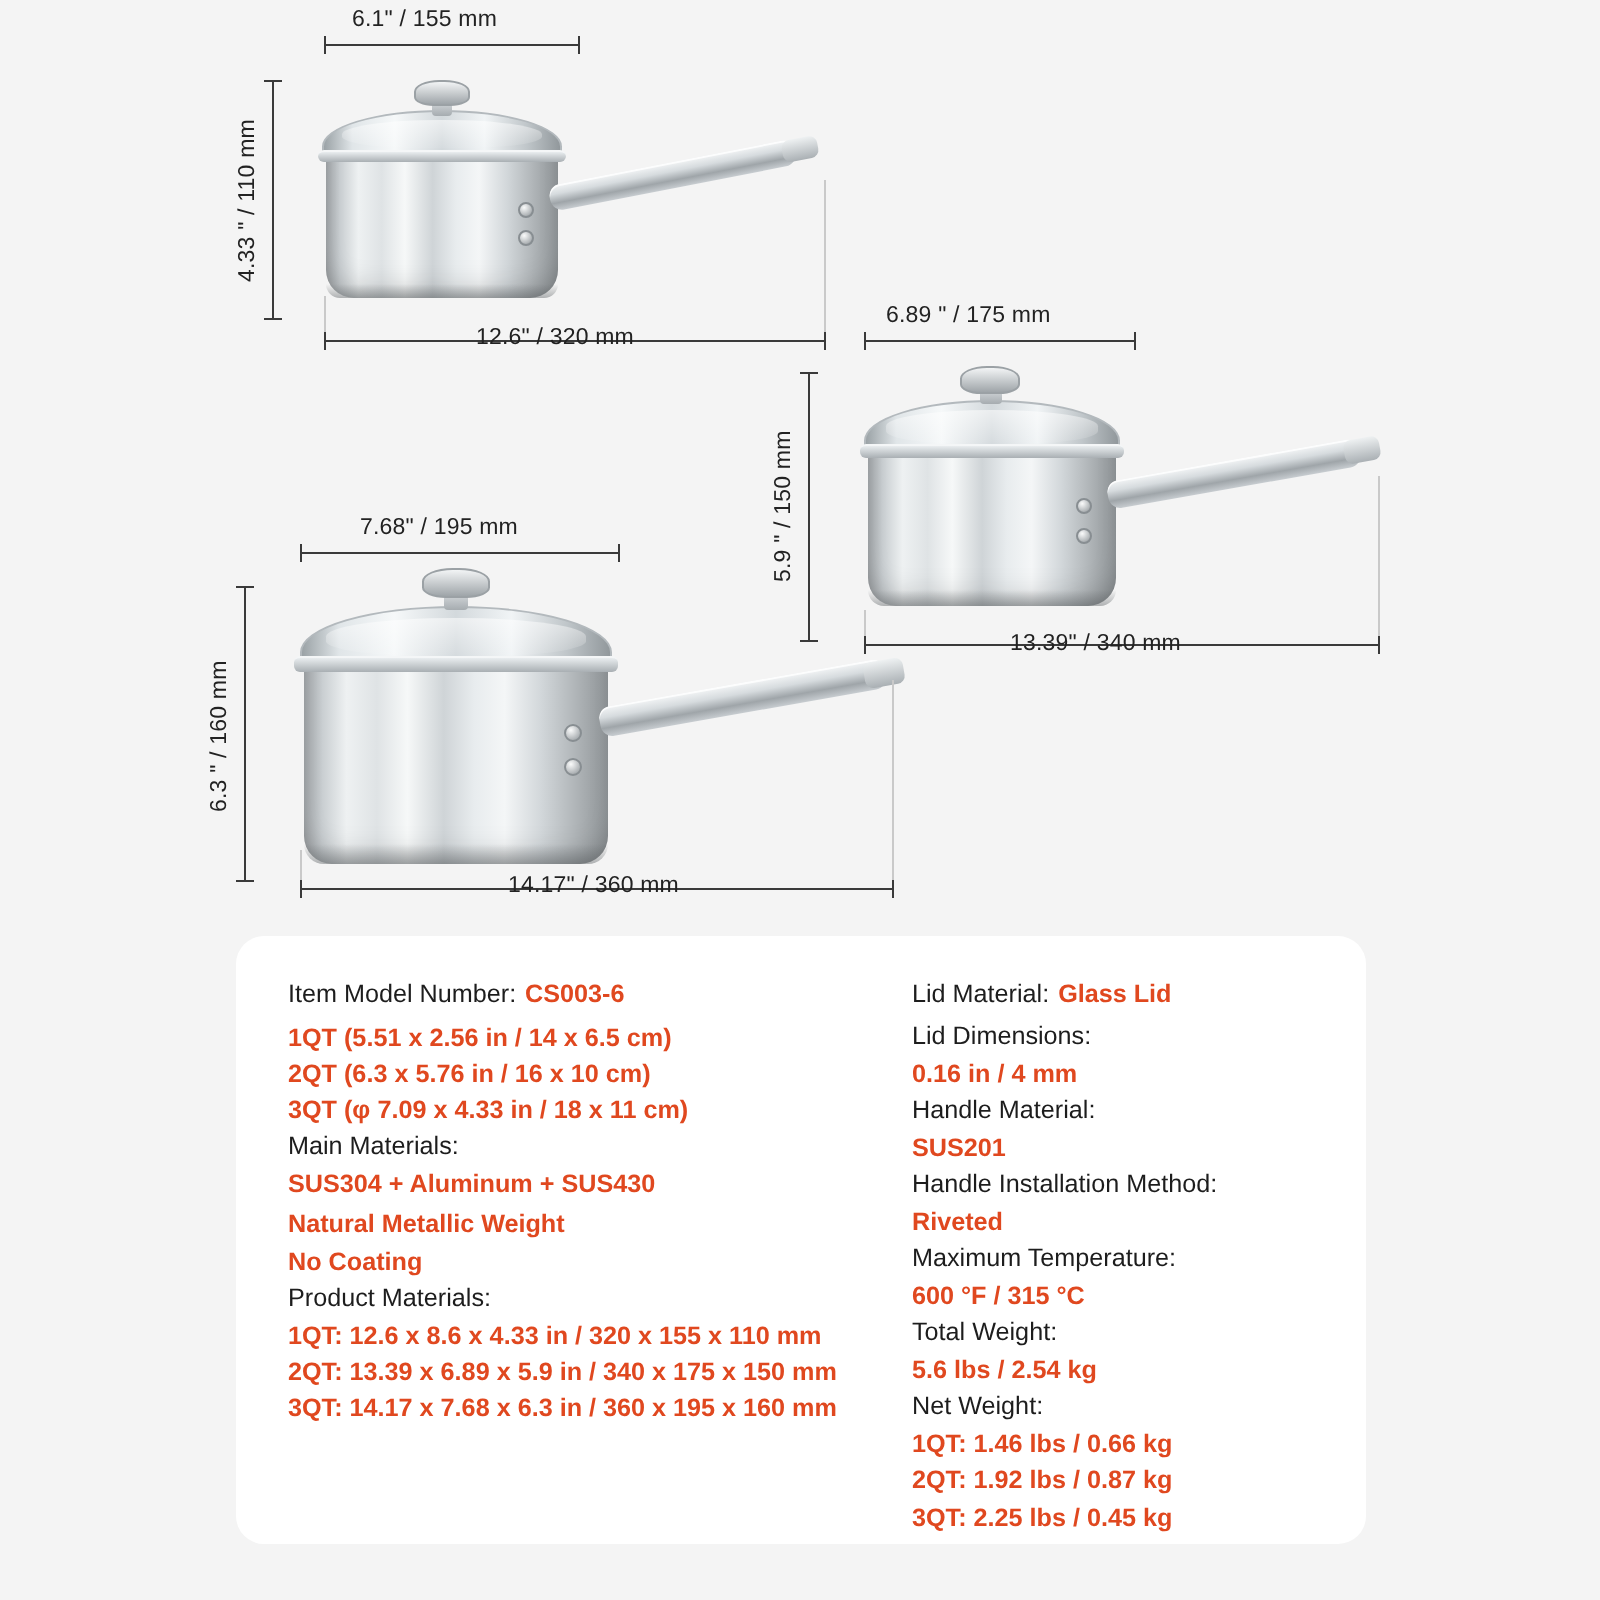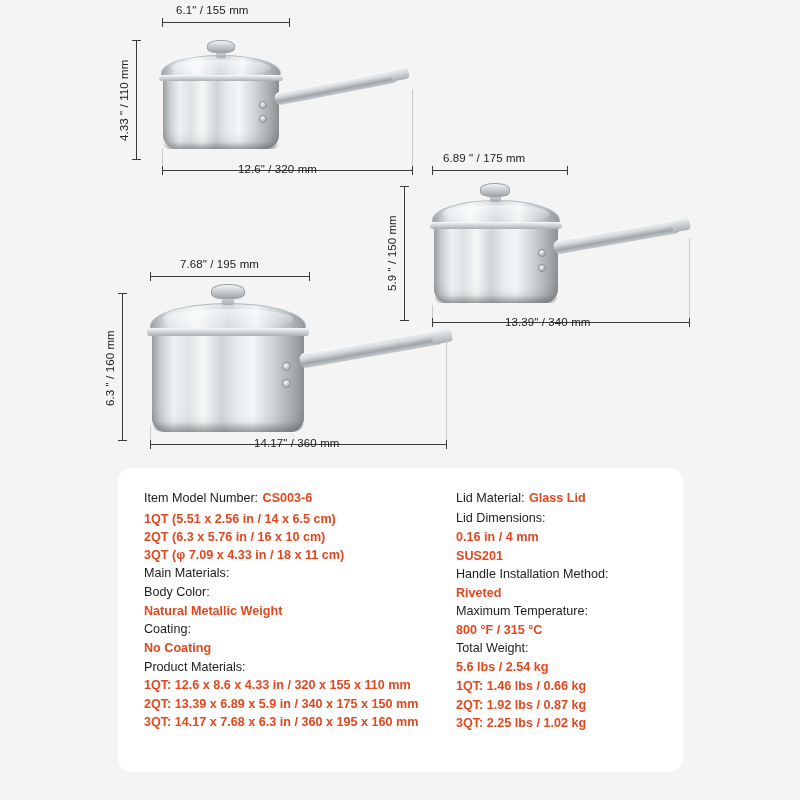--- a/index.html
+++ b/index.html
@@ -268,62 +268,63 @@
         <span class="lbl">Item Model Number:</span>
         <span class="val">CS003-6</span>
       </div>
       <div class="spec-row">
         <div class="val-line">1QT (5.51 x 2.56 in / 14 x 6.5 cm)</div>
         <div class="val-line">2QT (6.3 x 5.76 in / 16 x 10 cm)</div>
         <div class="val-line">3QT (φ 7.09 x 4.33 in / 18 x 11 cm)</div>
       </div>
       <div class="spec-row">
         <div class="lbl">Main Materials:</div>
-      </div>
-      <div class="spec-row">
-        <div class="lbl">Body Color:</div>
+        <div class="val-line">SUS304 + Aluminum + SUS430</div>
+      </div>
+      <div class="spec-row">
         <div class="val-line">Natural Metallic Weight</div>
       </div>
       <div class="spec-row">
-        <div class="lbl">Coating:</div>
         <div class="val-line">No Coating</div>
       </div>
       <div class="spec-row">
         <div class="lbl">Product Materials:</div>
         <div class="val-line">1QT: 12.6 x 8.6 x 4.33 in / 320 x 155 x 110 mm</div>
         <div class="val-line">2QT: 13.39 x 6.89 x 5.9 in / 340 x 175 x 150 mm</div>
         <div class="val-line">3QT: 14.17 x 7.68 x 6.3 in / 360 x 195 x 160 mm</div>
       </div>
     </div>
 
     <div class="spec-col" id="spec-right">
       <div class="spec-row">
         <span class="lbl">Lid Material:</span>
         <span class="val">Glass Lid</span>
       </div>
       <div class="spec-row">
         <div class="lbl">Lid Dimensions:</div>
         <div class="val-line">0.16 in / 4 mm</div>
       </div>
       <div class="spec-row">
+        <div class="lbl">Handle Material:</div>
         <div class="val-line">SUS201</div>
       </div>
       <div class="spec-row">
         <div class="lbl">Handle Installation Method:</div>
         <div class="val-line">Riveted</div>
       </div>
       <div class="spec-row">
         <div class="lbl">Maximum Temperature:</div>
-        <div class="val-line">800 °F / 315 °C</div>
+        <div class="val-line">600 °F / 315 °C</div>
       </div>
       <div class="spec-row">
         <div class="lbl">Total Weight:</div>
         <div class="val-line">5.6 lbs / 2.54 kg</div>
       </div>
       <div class="spec-row">
+        <div class="lbl">Net Weight:</div>
         <div class="val-line">1QT: 1.46 lbs / 0.66 kg</div>
         <div class="val-line">2QT: 1.92 lbs / 0.87 kg</div>
-        <div class="val-line">3QT: 2.25 lbs / 1.02 kg</div>
+        <div class="val-line">3QT: 2.25 lbs / 0.45 kg</div>
       </div>
     </div>
 
   </div>
 </div>
 
 </body></html>

